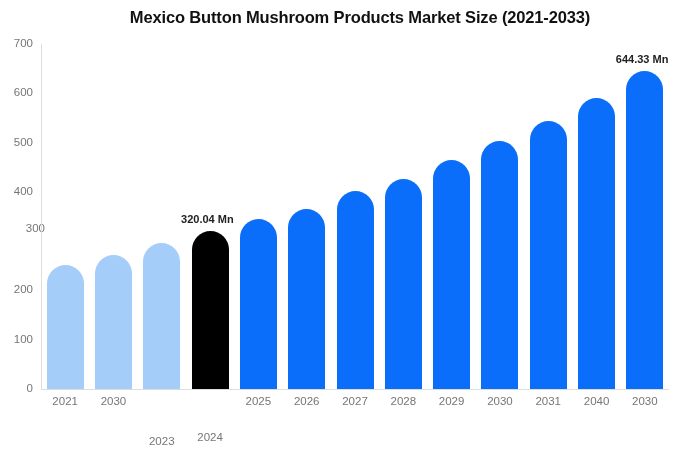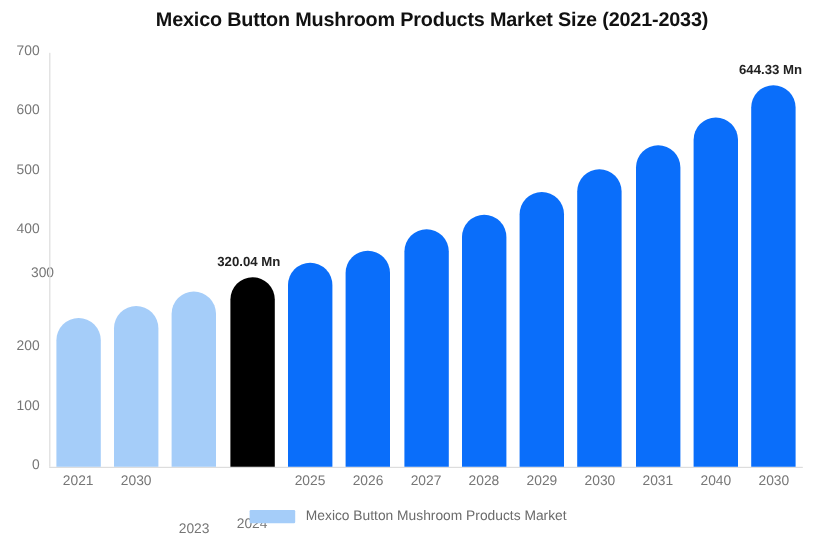--- a/index.html
+++ b/index.html
@@ -198,18 +198,14 @@
       <div class="x-tick" style="left: 482.231px;">2031</div>
       <div class="x-tick" style="left: 530.538px;">2040</div>
       <div class="x-tick" style="left: 578.846px;">2030</div>
     </div>
 
   <div id="labels-layer">
       <div class="data-label" style="top: 214.266px; left: 181.077px;">320.04 Mn</div>
       <div class="data-label" style="top: 54.4374px; left: 615.846px;">644.33 Mn</div>
     </div>
 
-  <div id="legend">
-    <span id="legend-swatch" style="background: rgb(165, 205, 249);"></span>
-    <span id="legend-label">Mexico Button Mushroom Products Market</span>
-  </div>
 
 </div>
 
 </body></html>

